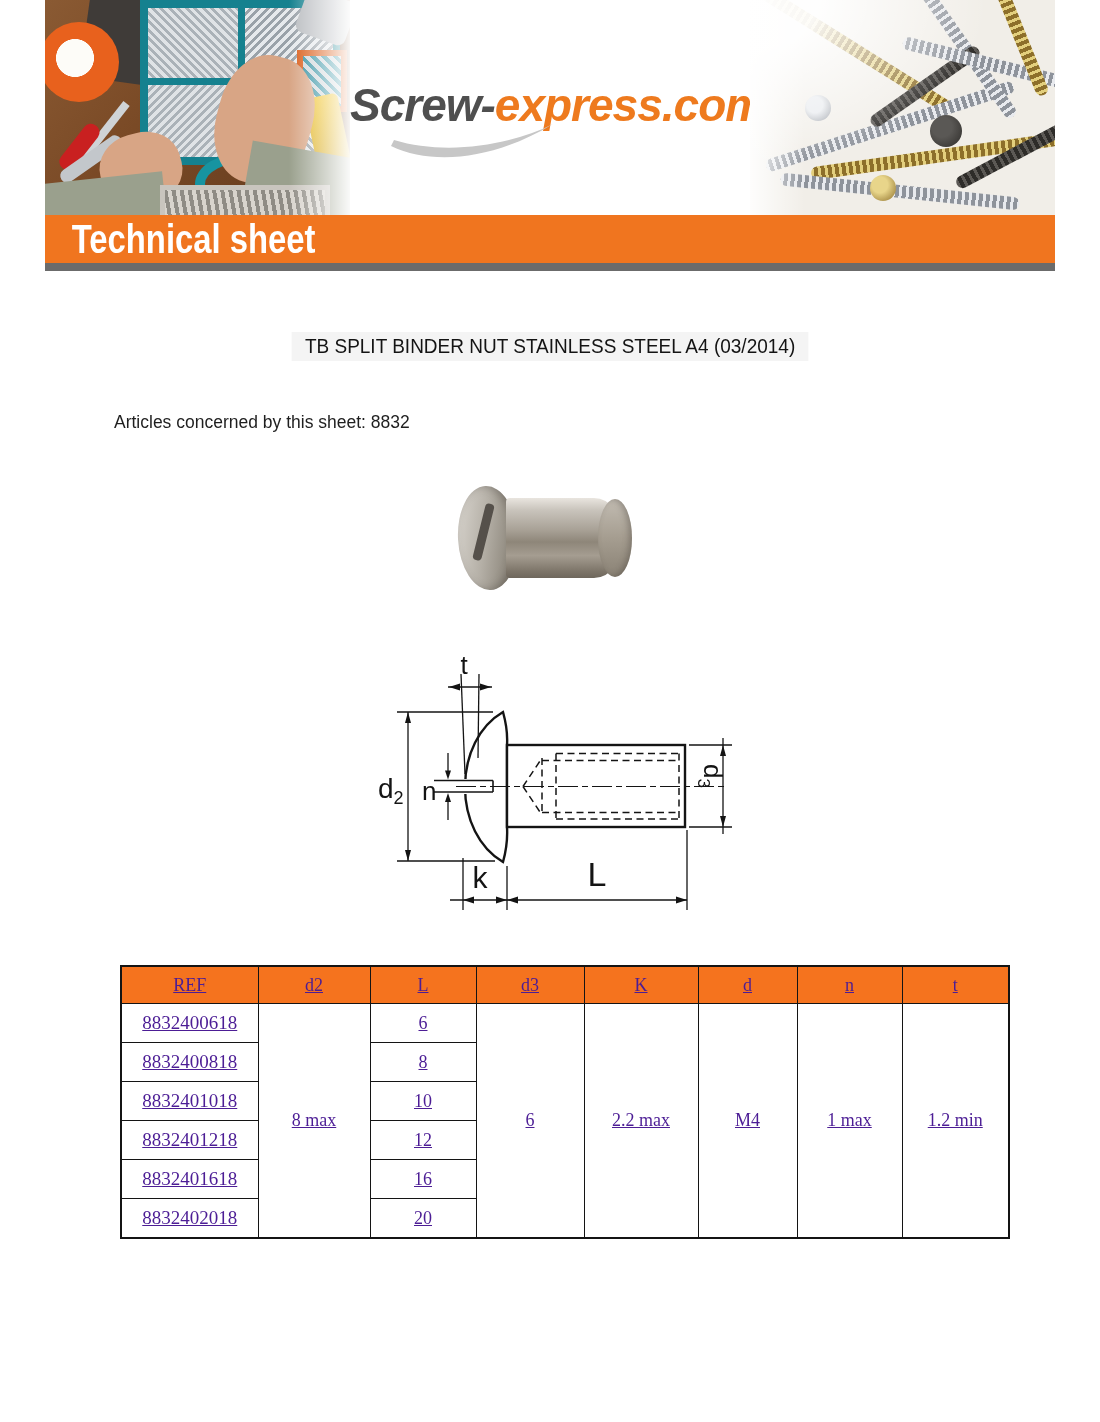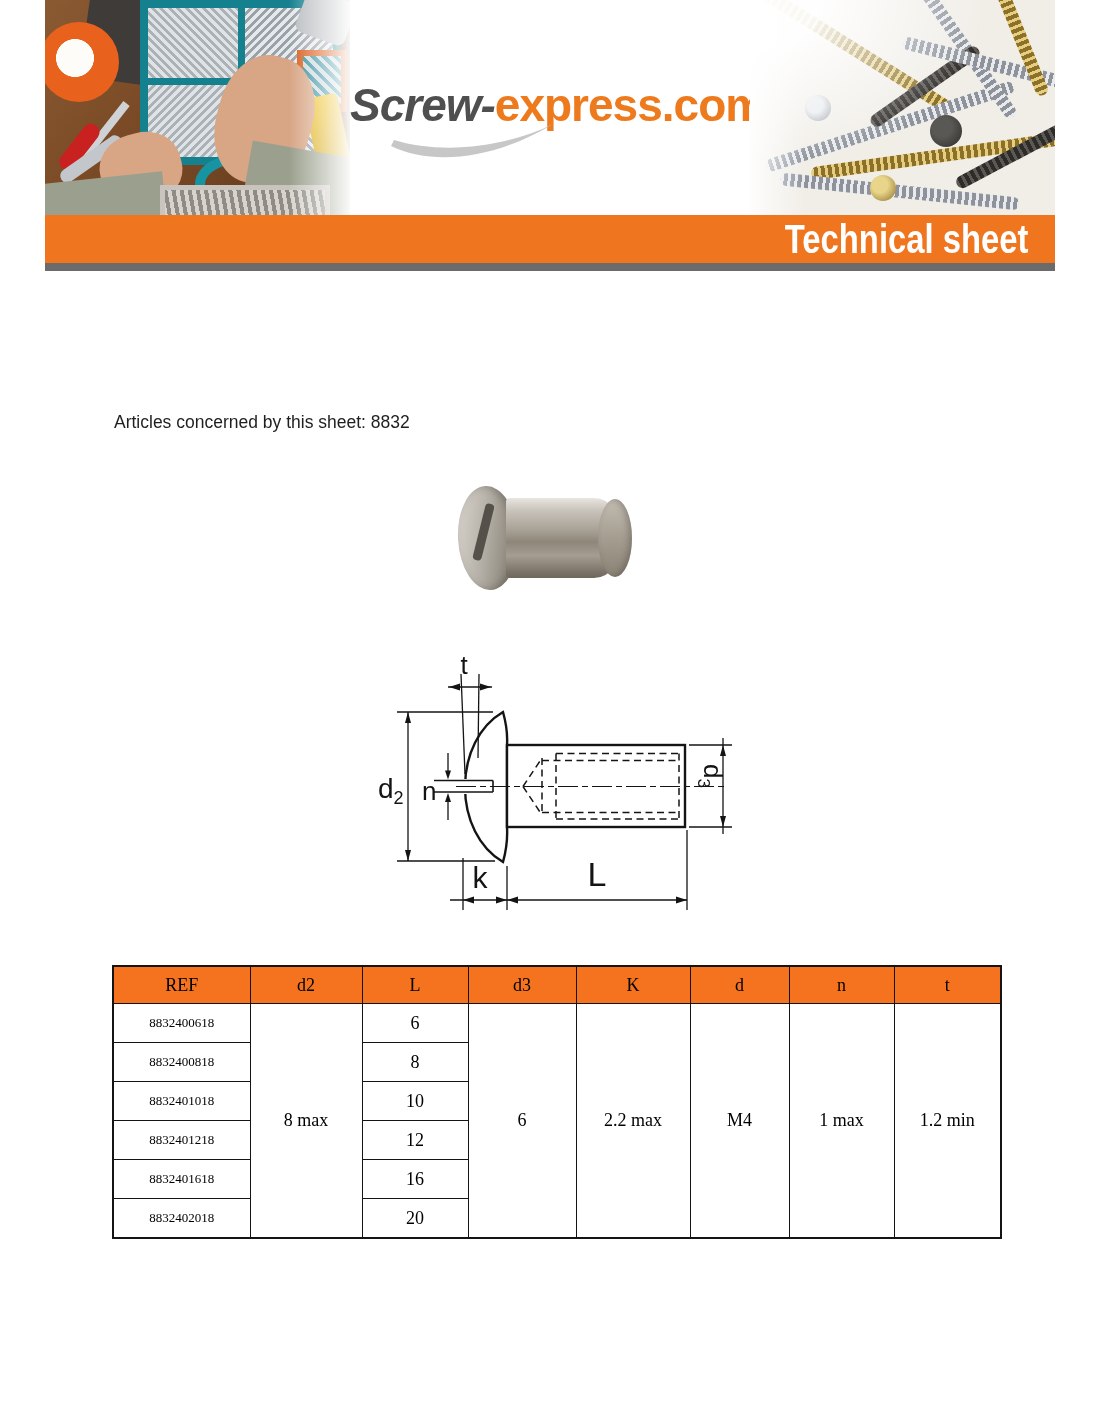--- a/index.html
+++ b/index.html
@@ -14,25 +14,25 @@
   .fadeR{position:absolute;inset:0;background:linear-gradient(90deg,rgba(255,255,255,0) 80%,rgba(255,255,255,.95) 100%);}
   .fadeL{position:absolute;inset:0;background:radial-gradient(ellipse at 0% 0%,rgba(255,255,255,.95) 0 16%,rgba(255,255,255,0) 55%),linear-gradient(270deg,rgba(255,255,255,0) 82%,rgba(255,255,255,.9) 100%);}
   .scr{position:absolute;height:13px;border-radius:7px;background:repeating-linear-gradient(90deg,#e8eaee 0 3px,#8e939b 3px 7px);}
   .scr.gold{background:repeating-linear-gradient(90deg,#e3cf7d 0 3px,#8d6f2a 3px 7px);}
   .scr.dark{background:repeating-linear-gradient(90deg,#5c5955 0 3px,#2e2c29 3px 7px);}
   .scrhead{position:absolute;width:26px;height:26px;border-radius:50%;background:radial-gradient(circle at 38% 38%,#e6e9ed 0 35%,#8e939b 100%);}
 
   .logo-box{position:absolute;left:350px;top:0;width:400px;height:218px;background:#fff;}
   .logo-line{position:absolute;left:0;top:78px;width:100%;text-align:center;font-size:46px;font-weight:700;letter-spacing:-1px;white-space:nowrap;}
   .logo-p1{color:#4f4f4f;font-style:italic;}
-  .logo-p2{color:#ee7a1e;}
+  .logo-p2{color:#ee7a1e;font-style:italic;}
   .swoosh{position:absolute;left:35px;top:120px;}
 
   .banner{position:absolute;left:45px;top:215px;width:1010px;height:48px;background:#f0751f;
-          display:flex;align-items:center;justify-content:flex-end;}
+          display:flex;align-items:center;justify-content:flex-start;}
   .banner-text{color:#ffffff;font-size:40px;font-weight:800;letter-spacing:0;display:inline-block;transform:scaleX(.82);}
   .gray-strip{position:absolute;left:45px;top:263px;width:1010px;height:8px;background:#6b6b6b;}
 
   
   .code-title{position:absolute;left:0;top:276px;width:100%;text-align:center;
               font-family:"Liberation Serif",serif;font-weight:700;font-size:25px;color:#000;}
   .subtitle-wrap{position:absolute;left:0;top:332px;width:100%;text-align:center;}
   .subtitle{display:inline-block;background:#f4f4f4;padding:3px 14px;font-size:20px;color:#141414;transform:scaleX(.95);white-space:nowrap;}
   .articles{position:absolute;left:114px;top:412px;font-size:17.5px;color:#1f1f1f;}
   .note{position:absolute;left:114px;top:1280px;font-size:17.5px;color:#1f1f1f;}
@@ -47,28 +47,28 @@
              border-radius:4px 30px 30px 4px/4px 40px 40px 4px;
              background:linear-gradient(180deg,#e9e5df 0%,#c9c4bc 15%,#a8a196 40%,#8e8679 55%,#a59d91 72%,#7c7468 92%,#6e675c 100%);}
   .pp-cap{position:absolute;left:146px;top:27px;width:34px;height:78px;border-radius:50%;
           background:linear-gradient(180deg,#c2bcb2 0%,#a59d90 50%,#8a8275 100%);
           box-shadow:inset -3px 0 6px rgba(60,55,48,.35);}
 
   
   .drawing{position:absolute;left:370px;top:650px;}
 
   
-  .spec-table{position:absolute;left:112px;top:965px;border-collapse:collapse;table-layout:fixed;
-              font-family:"Liberation Serif",serif;font-size:18px;color:#000000;}
+  .spec-table{position:absolute;left:120px;top:965px;border-collapse:collapse;table-layout:fixed;
+              font-family:"Liberation Serif",serif;font-size:18px;color:#4c1d95;text-decoration:underline;}
   .spec-table td,.spec-table th{border:1px solid #141414;text-align:center;vertical-align:middle;padding:0;background:#fff;}
   .spec-table{border:2px solid #141414;}
   .spec-table th{height:36px;font-weight:400;}
   .spec-table td{height:38px;}
   .spec-table .hdr{background:#f5731e;}
-  .spec-table .ref{font-size:13px;margin-top:16px;}
+  .spec-table .ref{font-size:19px;margin-top:16px;}
 
   
   .footer-bar{position:absolute;left:45px;top:1384px;width:1010px;height:31px;background:#595959;
               display:flex;align-items:center;justify-content:flex-end;}
   .footer-email{color:#fff;font-weight:700;font-size:20px;margin-right:64px;display:inline-block;transform:scaleX(.88);transform-origin:right center;}
 </style>
 </head>
 <body>
 
 <div id="page">
@@ -122,20 +122,23 @@
     <div class="scrhead" style="left:180px;top:115px;width:32px;height:32px;background:radial-gradient(circle at 38% 38%,#5a5855 0 35%,#2d2b28 100%);"></div>
     <div class="scrhead" style="left:120px;top:175px;background:radial-gradient(circle at 38% 38%,#e8d58a 0 35%,#8d6f2a 100%);"></div>
     <div class="fadeL"></div>
   </div>
 
   <div class="banner">
     <span class="banner-text">Technical sheet</span>
   </div>
   <div class="gray-strip"></div>
 
+  <div class="subtitle-wrap">
+    <span class="subtitle">TB SPLIT BINDER NUT STAINLESS STEEL A4 (03/2014)</span>
+  </div>
   <div class="articles">Articles concerned by this sheet: 8832</div>
 
   <div class="product">
     <div class="pp-head"></div>
     <div class="pp-slot"></div>
     <div class="pp-barrel"></div>
     <div class="pp-cap"></div>
   </div>
 
   <svg class="drawing" width="400" height="280" viewBox="0 0 400 280">

